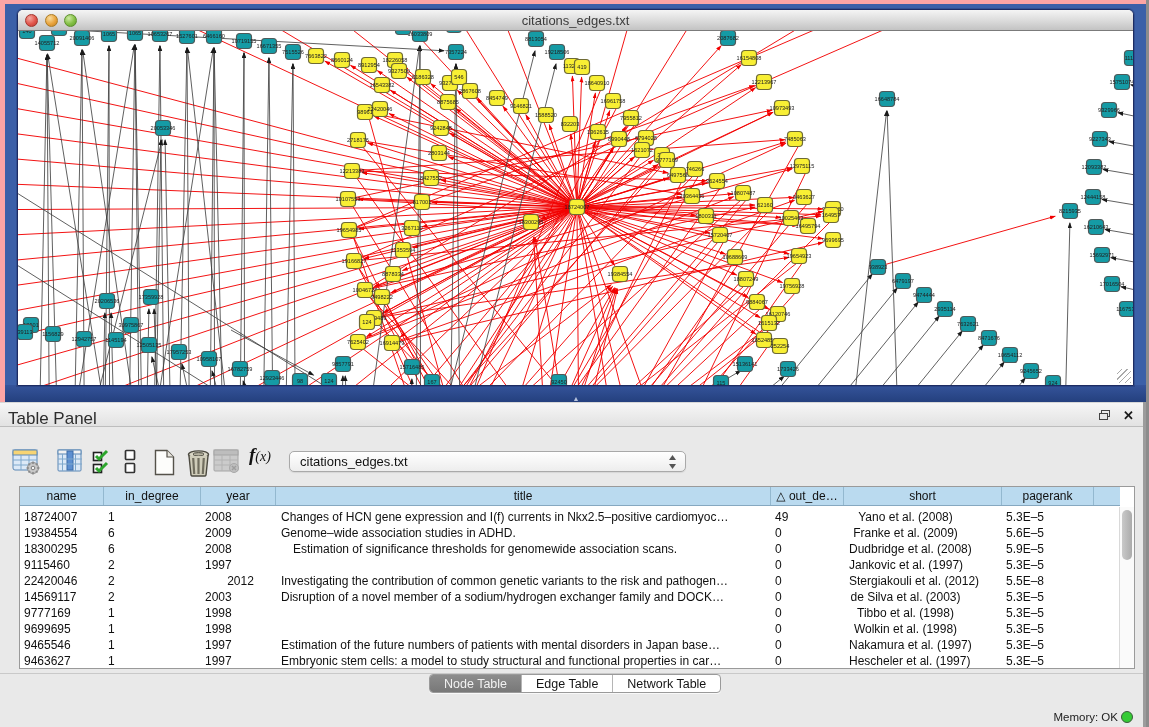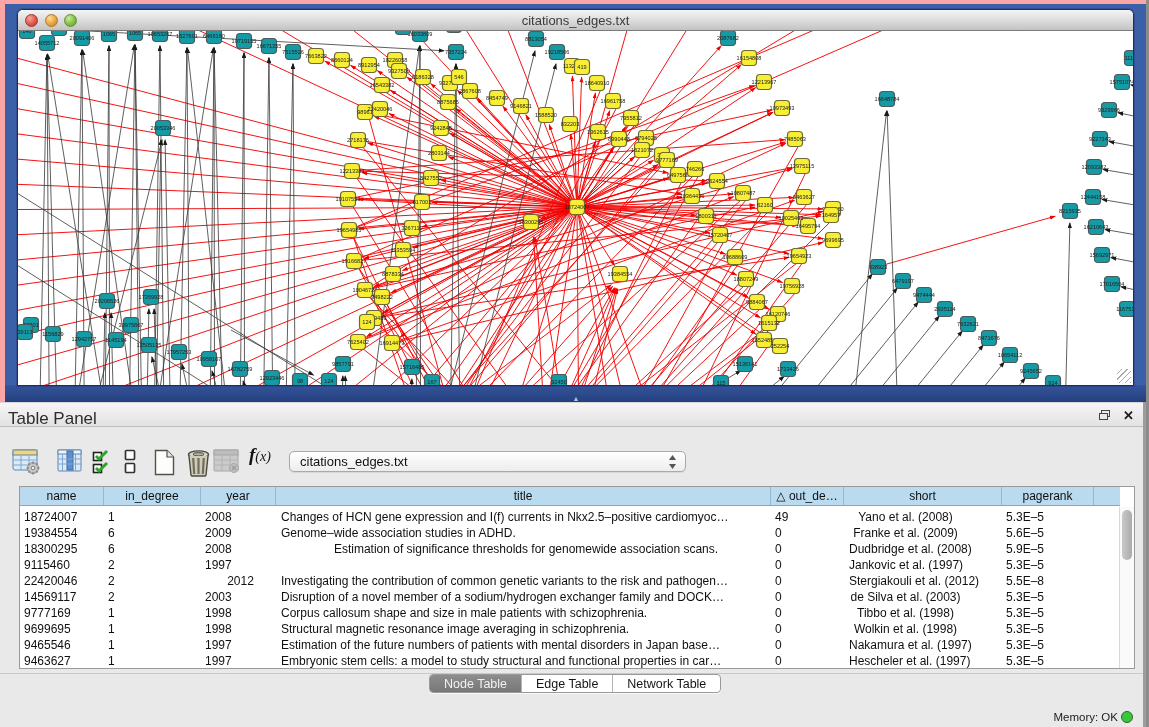--- a/index.html
+++ b/index.html
@@ -996,21 +996,21 @@
             <div class="cell" style="left:181px;width:75px;text-align:left;padding-left:4px">2009</div>
             <div class="cell" style="left:256px;width:495px;text-align:left;padding-left:5px">Genome–wide association studies in ADHD.</div>
             <div class="cell" style="left:751px;width:73px;text-align:left;padding-left:4px">0</div>
             <div class="cell" style="left:824px;width:158px;text-align:center;padding-left:5px;padding-right:40px">Franke et al. (2009)</div>
             <div class="cell" style="left:982px;width:92px;text-align:left;padding-left:4px">5.6E–5</div>
           </div>
           <div class="row">
             <div class="cell" style="left:0px;width:84px;text-align:left;padding-left:4px">18300295</div>
             <div class="cell" style="left:84px;width:97px;text-align:left;padding-left:4px">6</div>
             <div class="cell" style="left:181px;width:75px;text-align:left;padding-left:4px">2008</div>
-            <div class="cell" style="left:256px;width:495px;text-align:center;padding-left:5px">Estimation of significance thresholds for genomewide association scans.</div>
+            <div class="cell" style="left:268px;width:495px;text-align:left;padding-left:5px">Estimation of significance thresholds for genomewide association scans.</div>
             <div class="cell" style="left:751px;width:73px;text-align:left;padding-left:4px">0</div>
             <div class="cell" style="left:824px;width:158px;text-align:center;padding-left:5px;padding-right:40px">Dudbridge et al. (2008)</div>
             <div class="cell" style="left:982px;width:92px;text-align:left;padding-left:4px">5.9E–5</div>
           </div>
           <div class="row">
             <div class="cell" style="left:0px;width:84px;text-align:left;padding-left:4px">9115460</div>
             <div class="cell" style="left:84px;width:97px;text-align:left;padding-left:4px">2</div>
             <div class="cell" style="left:181px;width:75px;text-align:left;padding-left:4px">1997</div>
             <div class="cell" style="left:751px;width:73px;text-align:left;padding-left:4px">0</div>
             <div class="cell" style="left:824px;width:158px;text-align:center;padding-left:5px;padding-right:40px">Jankovic et al. (1997)</div>
@@ -1031,30 +1031,28 @@
             <div class="cell" style="left:181px;width:75px;text-align:left;padding-left:4px">2003</div>
             <div class="cell" style="left:256px;width:495px;text-align:left;padding-left:5px">Disruption of a novel member of a sodium/hydrogen exchanger family and DOCK…</div>
             <div class="cell" style="left:751px;width:73px;text-align:left;padding-left:4px">0</div>
             <div class="cell" style="left:824px;width:158px;text-align:center;padding-left:5px;padding-right:40px">de Silva et al. (2003)</div>
             <div class="cell" style="left:982px;width:92px;text-align:left;padding-left:4px">5.3E–5</div>
           </div>
           <div class="row">
             <div class="cell" style="left:0px;width:84px;text-align:left;padding-left:4px">9777169</div>
             <div class="cell" style="left:84px;width:97px;text-align:left;padding-left:4px">1</div>
             <div class="cell" style="left:181px;width:75px;text-align:left;padding-left:4px">1998</div>
-            <div class="cell" style="left:256px;width:495px;text-align:left;padding-left:5px">Corpus callosum shape and size in male patients with schizophrenia.</div>
             <div class="cell" style="left:751px;width:73px;text-align:left;padding-left:4px">0</div>
             <div class="cell" style="left:824px;width:158px;text-align:center;padding-left:5px;padding-right:40px">Tibbo et al. (1998)</div>
             <div class="cell" style="left:982px;width:92px;text-align:left;padding-left:4px">5.3E–5</div>
           </div>
           <div class="row">
             <div class="cell" style="left:0px;width:84px;text-align:left;padding-left:4px">9699695</div>
             <div class="cell" style="left:84px;width:97px;text-align:left;padding-left:4px">1</div>
             <div class="cell" style="left:181px;width:75px;text-align:left;padding-left:4px">1998</div>
-            <div class="cell" style="left:256px;width:495px;text-align:left;padding-left:5px">Structural magnetic resonance image averaging in schizophrenia.</div>
             <div class="cell" style="left:751px;width:73px;text-align:left;padding-left:4px">0</div>
             <div class="cell" style="left:824px;width:158px;text-align:center;padding-left:5px;padding-right:40px">Wolkin et al. (1998)</div>
             <div class="cell" style="left:982px;width:92px;text-align:left;padding-left:4px">5.3E–5</div>
           </div>
           <div class="row">
             <div class="cell" style="left:0px;width:84px;text-align:left;padding-left:4px">9465546</div>
             <div class="cell" style="left:84px;width:97px;text-align:left;padding-left:4px">1</div>
             <div class="cell" style="left:181px;width:75px;text-align:left;padding-left:4px">1997</div>
             <div class="cell" style="left:256px;width:495px;text-align:left;padding-left:5px">Estimation of the future numbers of patients with mental disorders in Japan base…</div>
             <div class="cell" style="left:751px;width:73px;text-align:left;padding-left:4px">0</div>

